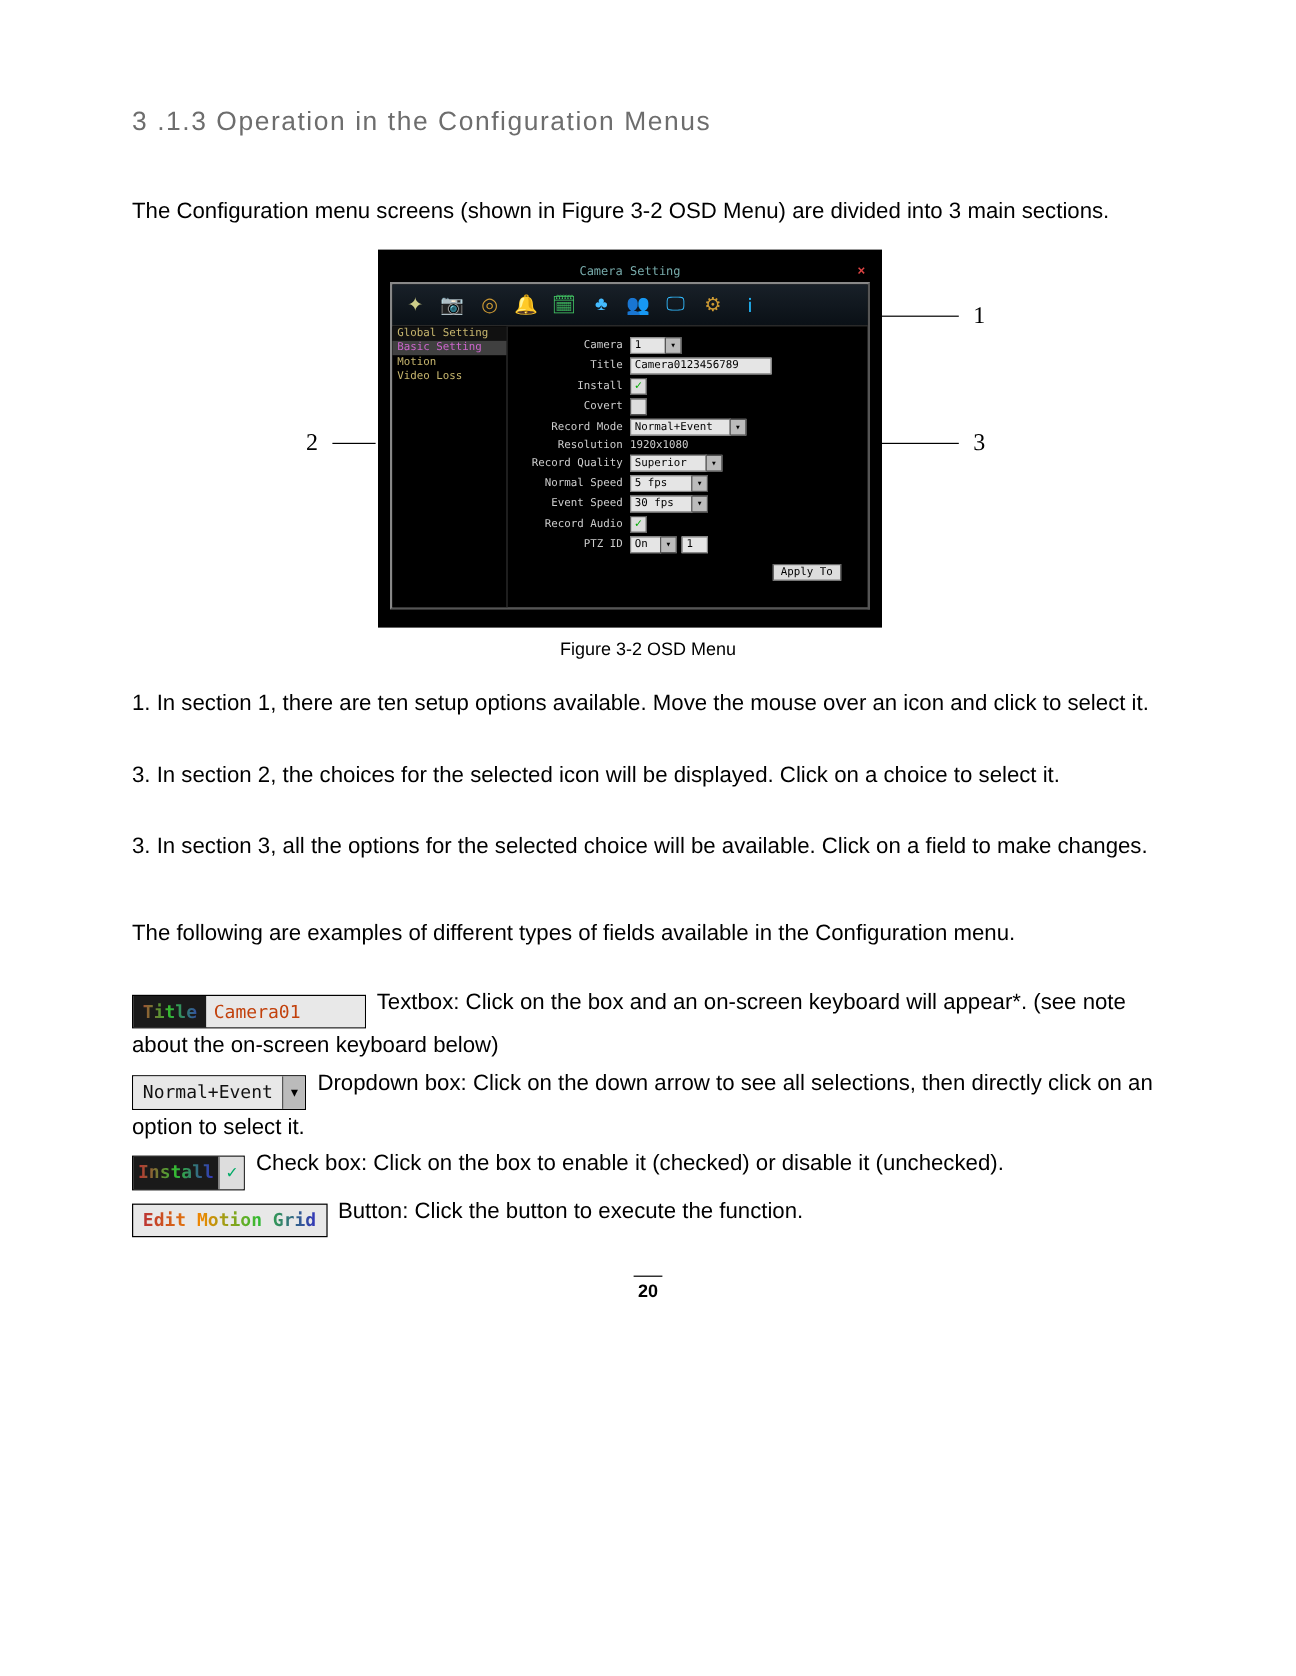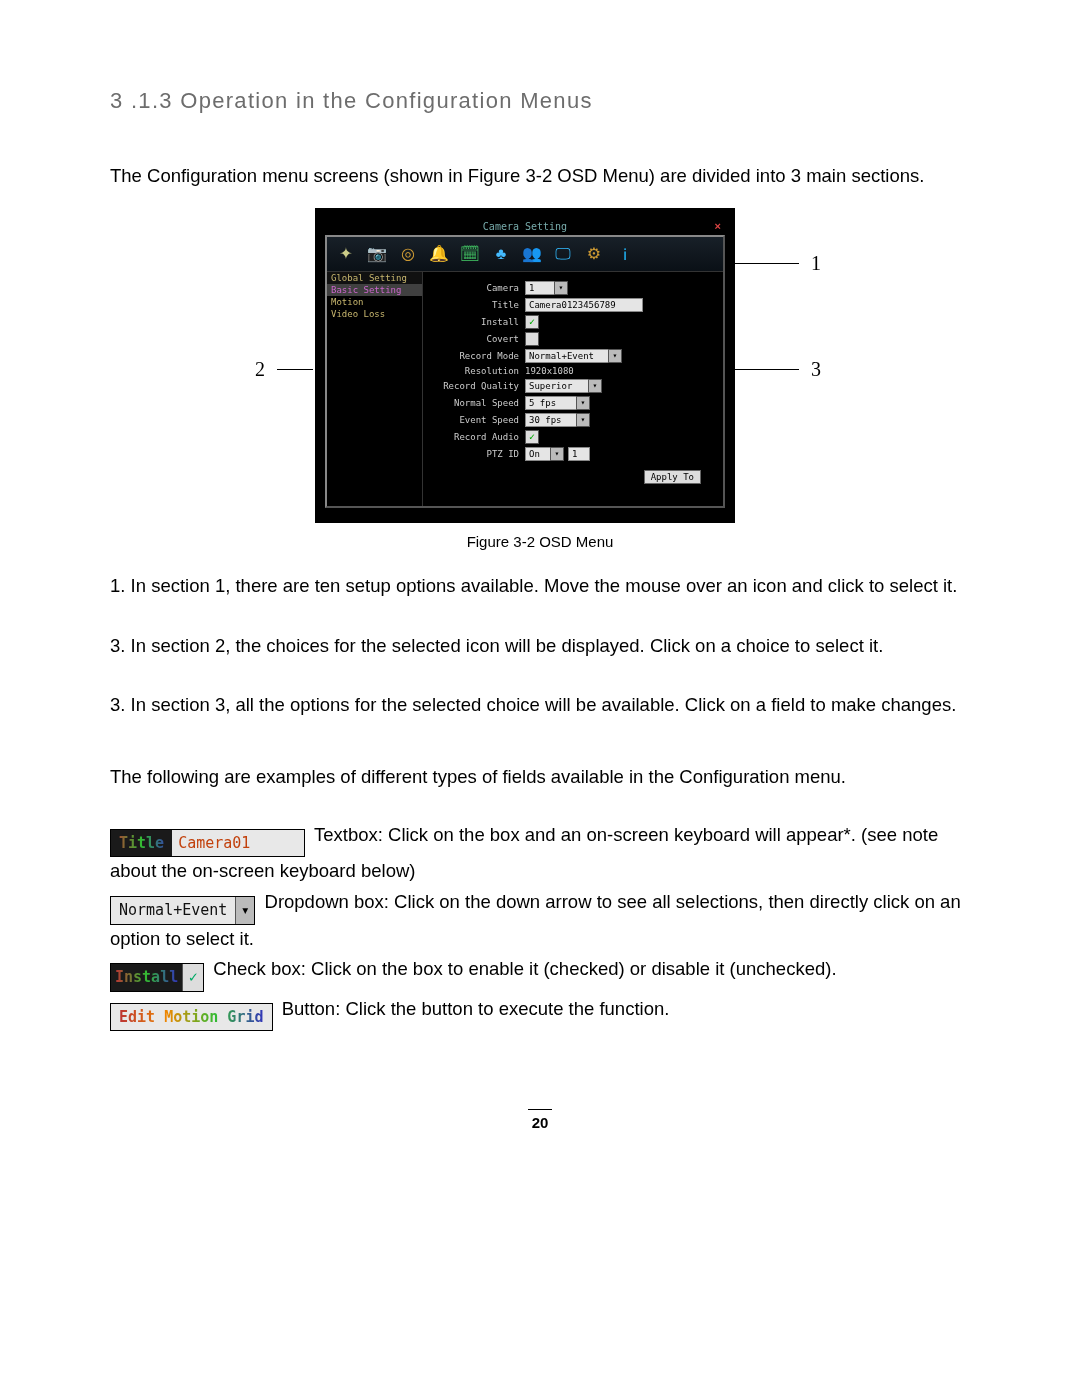--- a/index.html
+++ b/index.html
@@ -212,21 +212,21 @@
   }
   .ex-button {
     display:inline-block; border:1px solid #000; background:#e8e8e8;
     padding:2px 8px; font-weight:bold;
   }
   .ex-button span {
     background: linear-gradient(90deg, #b33, #e80, #3b3, #33b);
     -webkit-background-clip:text; color:transparent;
   }
   .page-number {
-    text-align:center; font-weight:bold; font-size:15px; margin-top:78px;
+    text-align:center; font-weight:bold; font-size:15px; margin-top:32px;
   }
   .page-number .bar { border-top:1px solid #000; width:24px; margin:0 auto 4px auto;}
   .callout-block {
     display:flex; align-items:center; gap:0;
   }
   .callout-block .line { border-top:1px solid #000; }
 </style>
 </head>
 <body>
 

